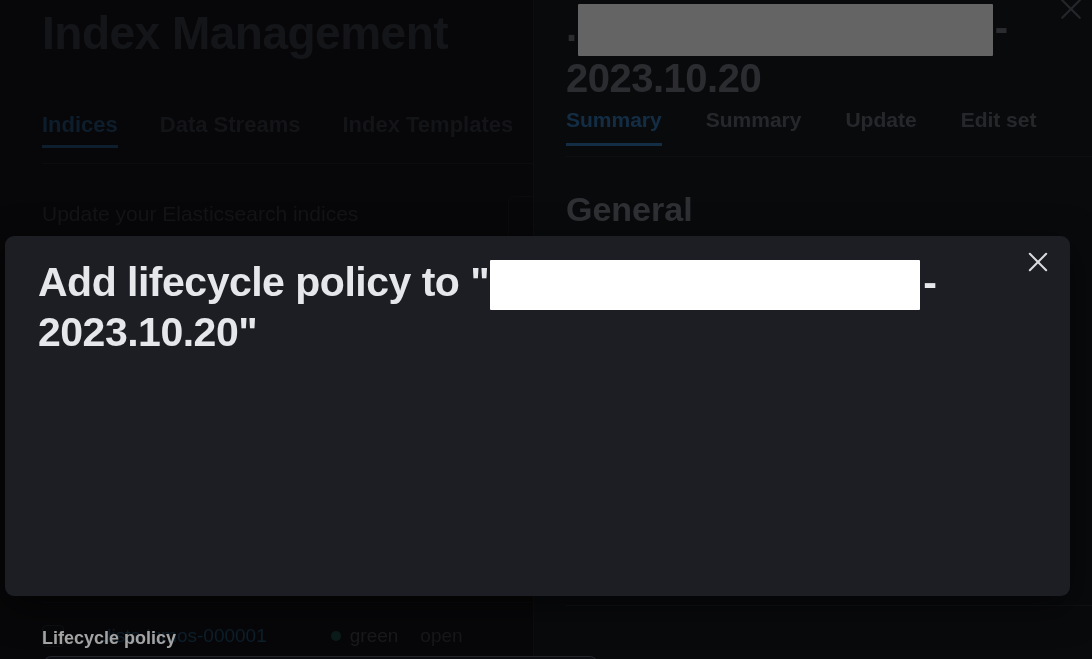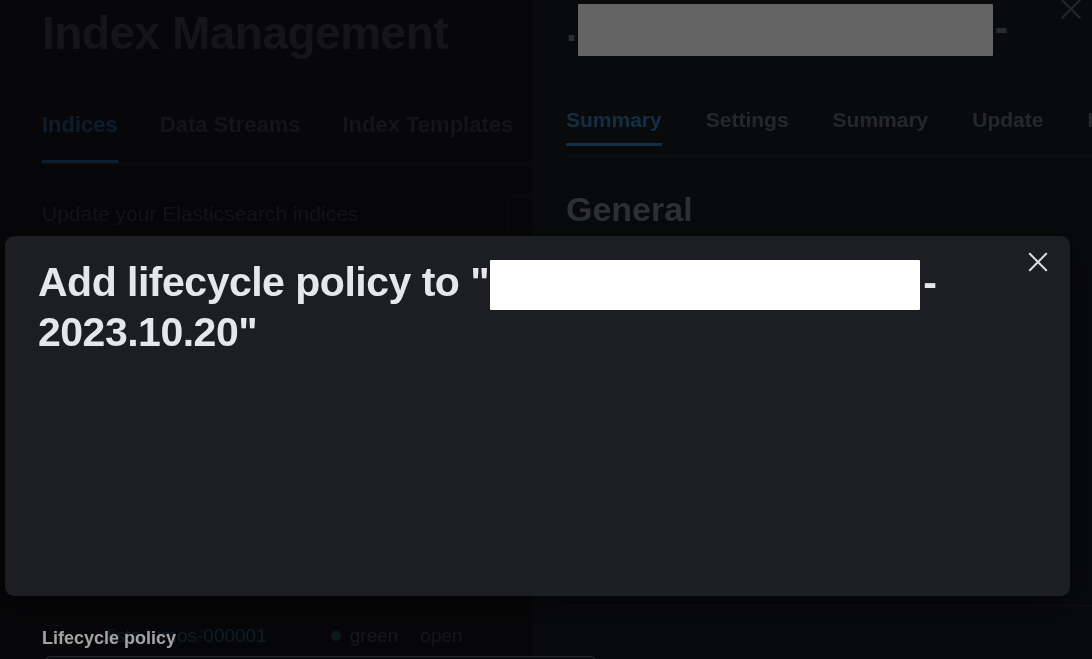--- a/index.html
+++ b/index.html
@@ -52,21 +52,21 @@
     top: 112px;
     display: flex;
     align-items: flex-end;
     gap: 42px;
     white-space: nowrap;
   }
   .tab-l {
     font-size: 22px;
     font-weight: 700;
     color: #2b2d32;
-    padding-bottom: 25px;
+    padding-bottom: 10px;
     position: relative;
   }
   .tab-l.active { color: #1b4466; }
   .tab-l.active::after {
     content: "";
     position: absolute;
     left: 0; right: 0; bottom: 0;
     height: 3px;
     background: #1b4a72;
   }
@@ -347,29 +347,26 @@
     <div class="flyout">
 
       <div class="flyout-close">
         <svg width="30" height="30" viewBox="0 0 24 24" fill="none" stroke="currentColor" stroke-width="1.7" stroke-linecap="round">
           <line x1="5" y1="5" x2="19" y2="19"></line>
           <line x1="19" y1="5" x2="5" y2="19"></line>
         </svg>
       </div>
 
       <div class="flyout-title">
-        <span>.</span><span class="redact redact-flyout"></span><span>-</span><br>
+        <span>.</span><span class="redact redact-flyout"></span><span>-</span><br><span>2023.10.20</span>
       </div>
 
       <div class="tabbar-fly">
         <div class="tab-f active">
           <span>Summary</span>
-        </div>
-        <div class="tab-f">
-          <span>Settings</span>
         </div>
         <div class="tab-f">
           <span>Summary</span>
         </div>
         <div class="tab-f">
           <span>Update</span>
         </div>
         <div class="tab-f">
           <span>Edit set</span>
         </div>

